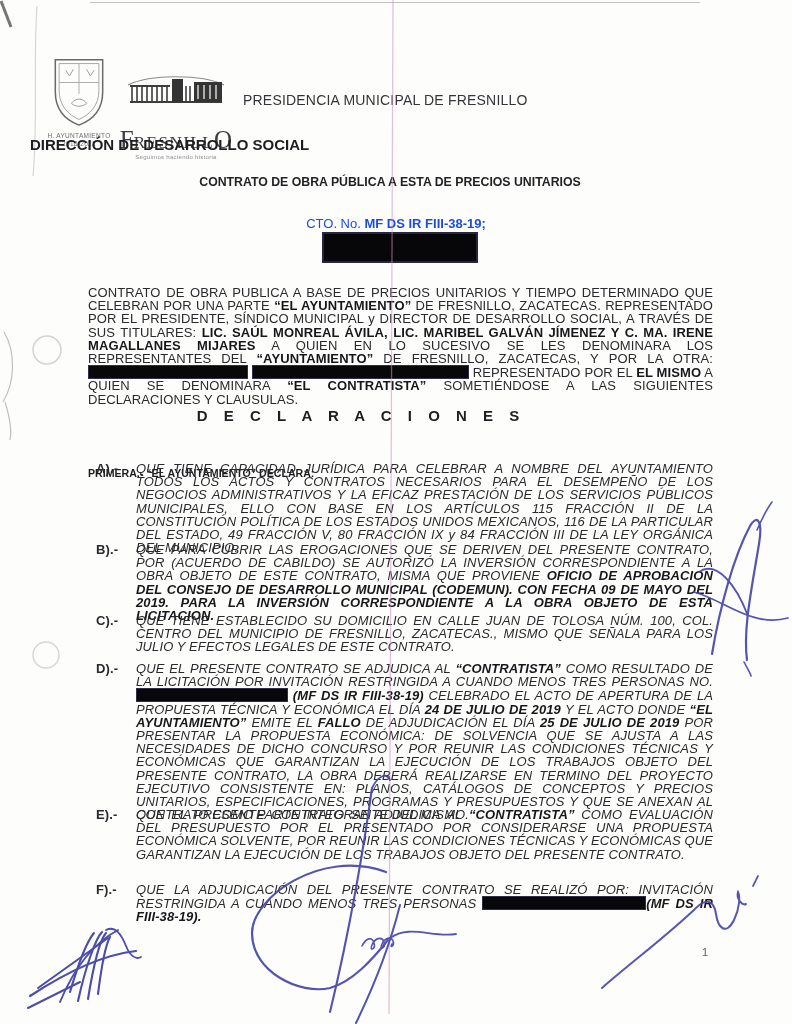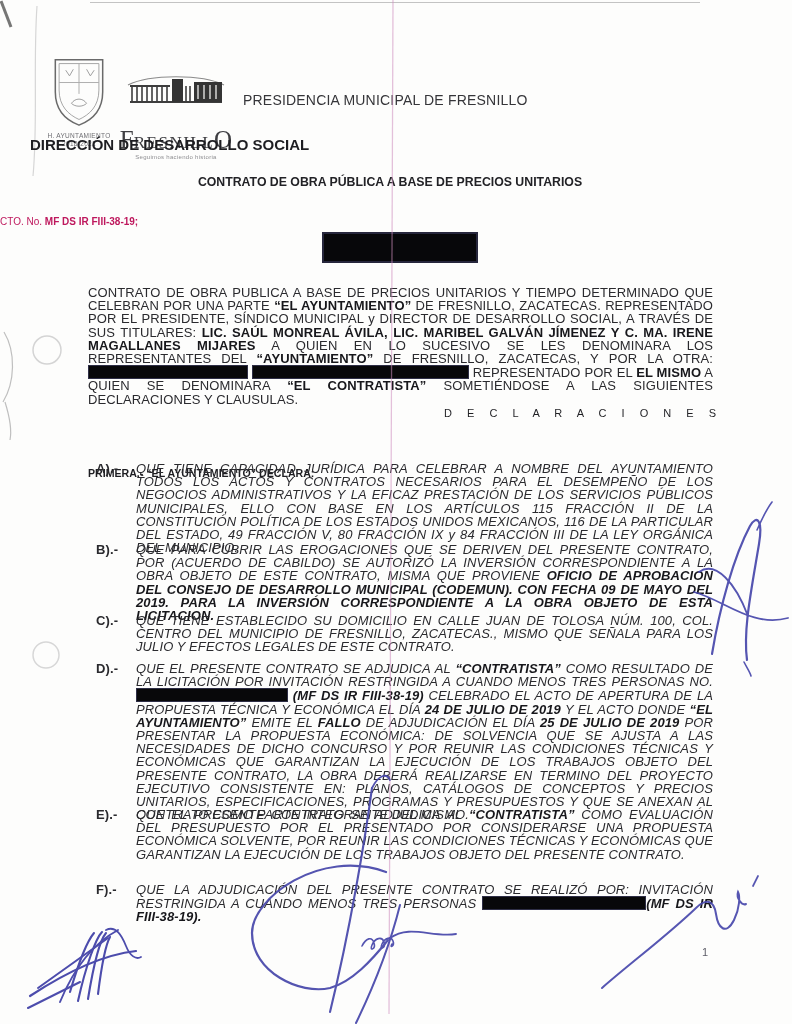--- a/index.html
+++ b/index.html
@@ -15,24 +15,24 @@
 
   
   .shield-cap{font-size:6.5px;line-height:8px;color:#6e6e72;text-align:center;letter-spacing:.3px;}
   .brand{font-family:"Liberation Serif",serif;color:#3e3e42;text-align:center;white-space:nowrap;}
   .brand .big{font-size:25px;}
   .brand .mid{font-size:17px;letter-spacing:1.5px;}
   .tagline{font-size:6px;color:#8d8d90;text-align:center;letter-spacing:.3px;}
   .h1{font-size:14px;font-weight:400;color:#353539;letter-spacing:.2px;white-space:nowrap;}
   .h2{font-size:15px;font-weight:700;text-align:left;color:#1e1e22;}
   .h3{font-size:12.3px;font-weight:700;text-align:center;color:#222226;}
-  .cto{font-size:10px;text-align:left;color:#be185d;}
+  .cto{font-size:13px;text-align:center;color:#1d4ed8;}
   .cto .num{font-weight:700;}
   .cto-box{background:#07070a;border:2px solid #26263c;}
-  .decl{font-size:11px;font-weight:400;text-align:right;letter-spacing:6px;color:#1f1f23;}
+  .decl{font-size:15px;font-weight:700;text-align:center;letter-spacing:6px;color:#1f1f23;}
   .prim{font-size:10.6px;font-weight:700;color:#1d1d21;}
   .item .lbl{position:absolute;left:96px;top:0;font-weight:700;}
   .item .txt{position:absolute;left:136px;top:0;width:577px;display:block;font-style:italic;}
   .pageno{font-size:11px;color:#5d5d68;}
 </style>
 </head>
 <body>
 
 <div class="page">
 
@@ -72,21 +72,21 @@
     <div class="brand" style="margin-top:18px;">
       <span class="big">F</span><span class="mid">RESNILL</span><span class="big">O</span>
     </div>
     <div class="tagline">Seguimos haciendo historia</div>
   </div>
 
   <h1 class="abs h1" style="left:243px;top:92px;">PRESIDENCIA MUNICIPAL DE FRESNILLO</h1>
 
   <h2 class="abs h2" style="left:30px;right:90px;top:136px;">DIRECCIÓN DE DESARROLLO SOCIAL</h2>
 
-  <h3 class="abs h3" style="left:0;right:12px;top:175px;">CONTRATO DE OBRA PÚBLICA A BASE DE PRECIOS UNITARIOS</h3>
+  <h3 class="abs h3" style="left:0;right:12px;top:175px;">CONTRATO DE OBRA PÚBLICA A ESTA DE PRECIOS UNITARIOS</h3>
 
   <div class="abs cto" style="left:0;right:0;top:216px;">
     <span>CTO. No. </span><span class="num">MF DS IR FIII-38-19;</span>
   </div>
 
   <div class="abs cto-box" style="left:322px;top:232px;width:152px;height:27px;"></div>
 
   <p class="abs body-text justify" style="left:88px;top:286px;width:625px;"><span>CONTRATO DE OBRA PUBLICA A BASE DE PRECIOS UNITARIOS Y TIEMPO DETERMINADO QUE CELEBRAN POR UNA PARTE </span><span class="b">“EL AYUNTAMIENTO”</span><span> DE FRESNILLO, ZACATECAS. REPRESENTADO POR EL PRESIDENTE, SÍNDICO MUNICIPAL y DIRECTOR DE DESARROLLO SOCIAL,  A TRAVÉS DE SUS TITULARES: </span><span class="b">LIC. SAÚL MONREAL ÁVILA, LIC. MARIBEL GALVÁN JÍMENEZ Y C. MA. IRENE MAGALLANES MIJARES</span><span> A QUIEN EN LO SUCESIVO SE LES DENOMINARA LOS REPRESENTANTES DEL </span><span class="b">“AYUNTAMIENTO”</span><span> DE FRESNILLO, ZACATECAS, Y POR LA OTRA: </span><span class="redact" style="width: 158px;"></span><span> </span><span class="redact" style="width: 215px;"></span><span> REPRESENTADO POR EL  </span><span class="b">EL MISMO</span><span> A  QUIEN SE DENOMINARA </span><span class="b">“EL CONTRATISTA”</span><span> SOMETIÉNDOSE A LAS  SIGUIENTES DECLARACIONES Y CLAUSULAS.</span></p>
 
   <div class="abs decl" style="left:0;right:70px;top:407px;">D E C L A R A C I O N E S</div>

